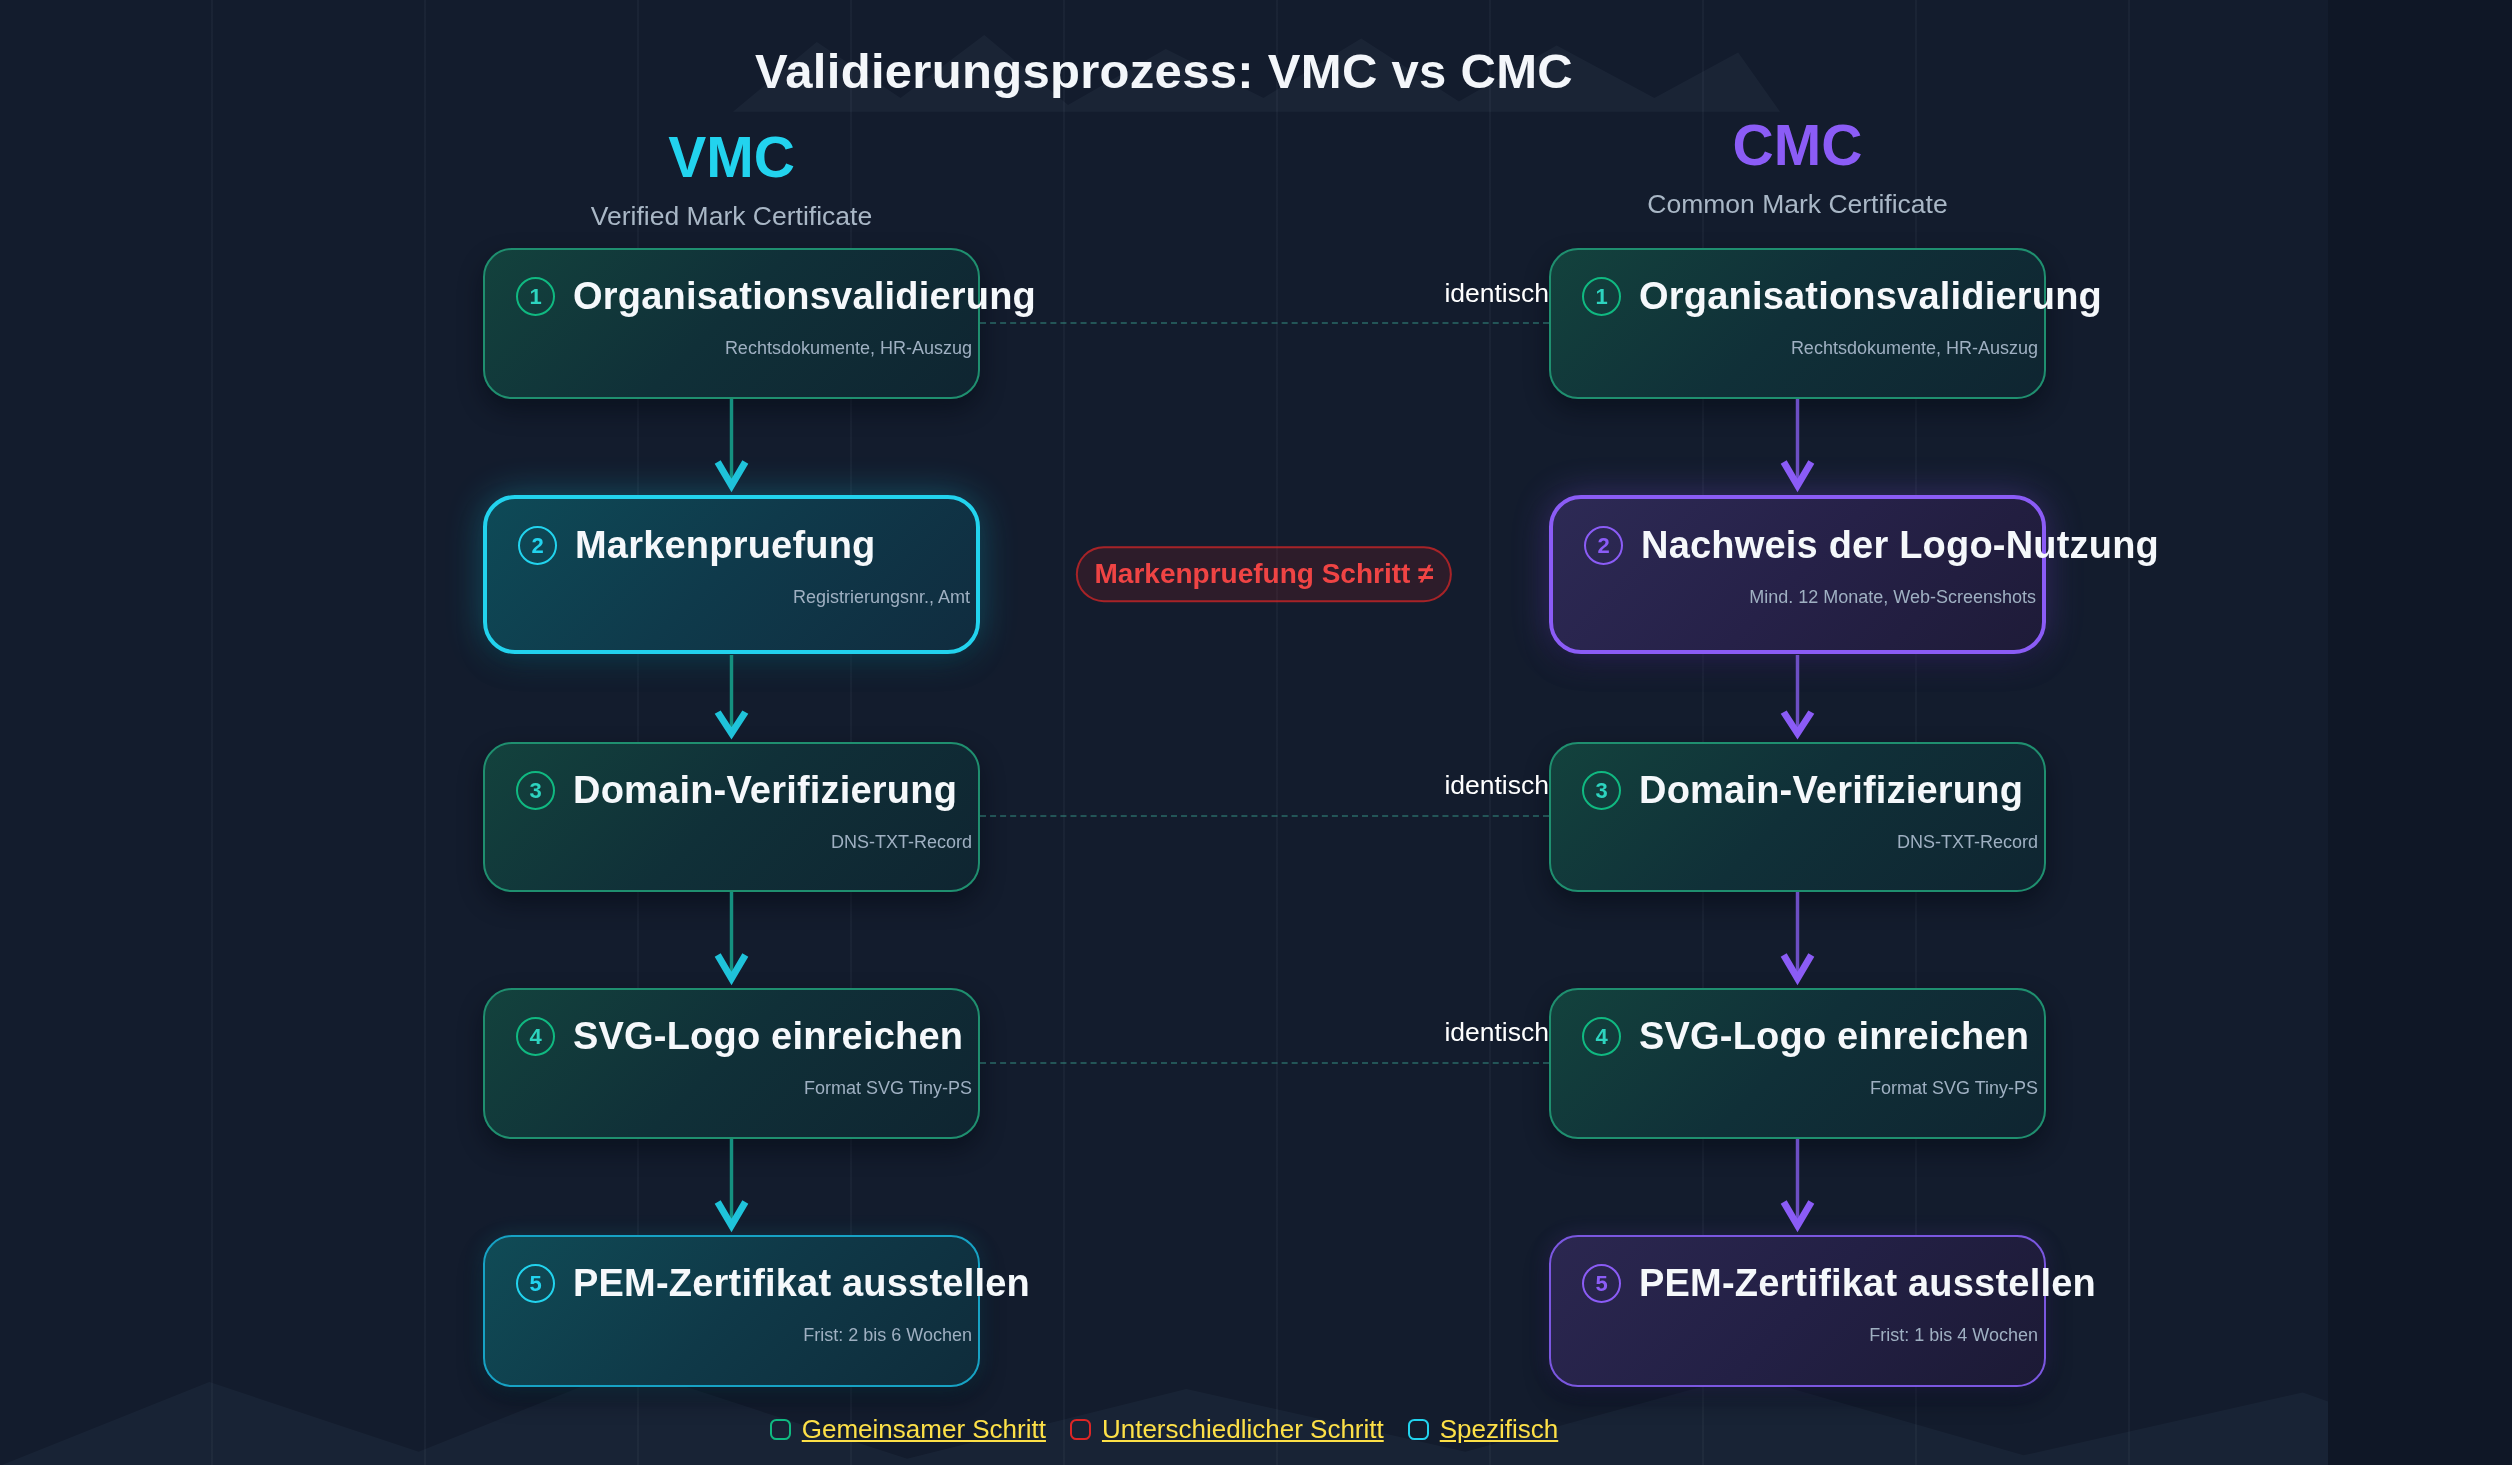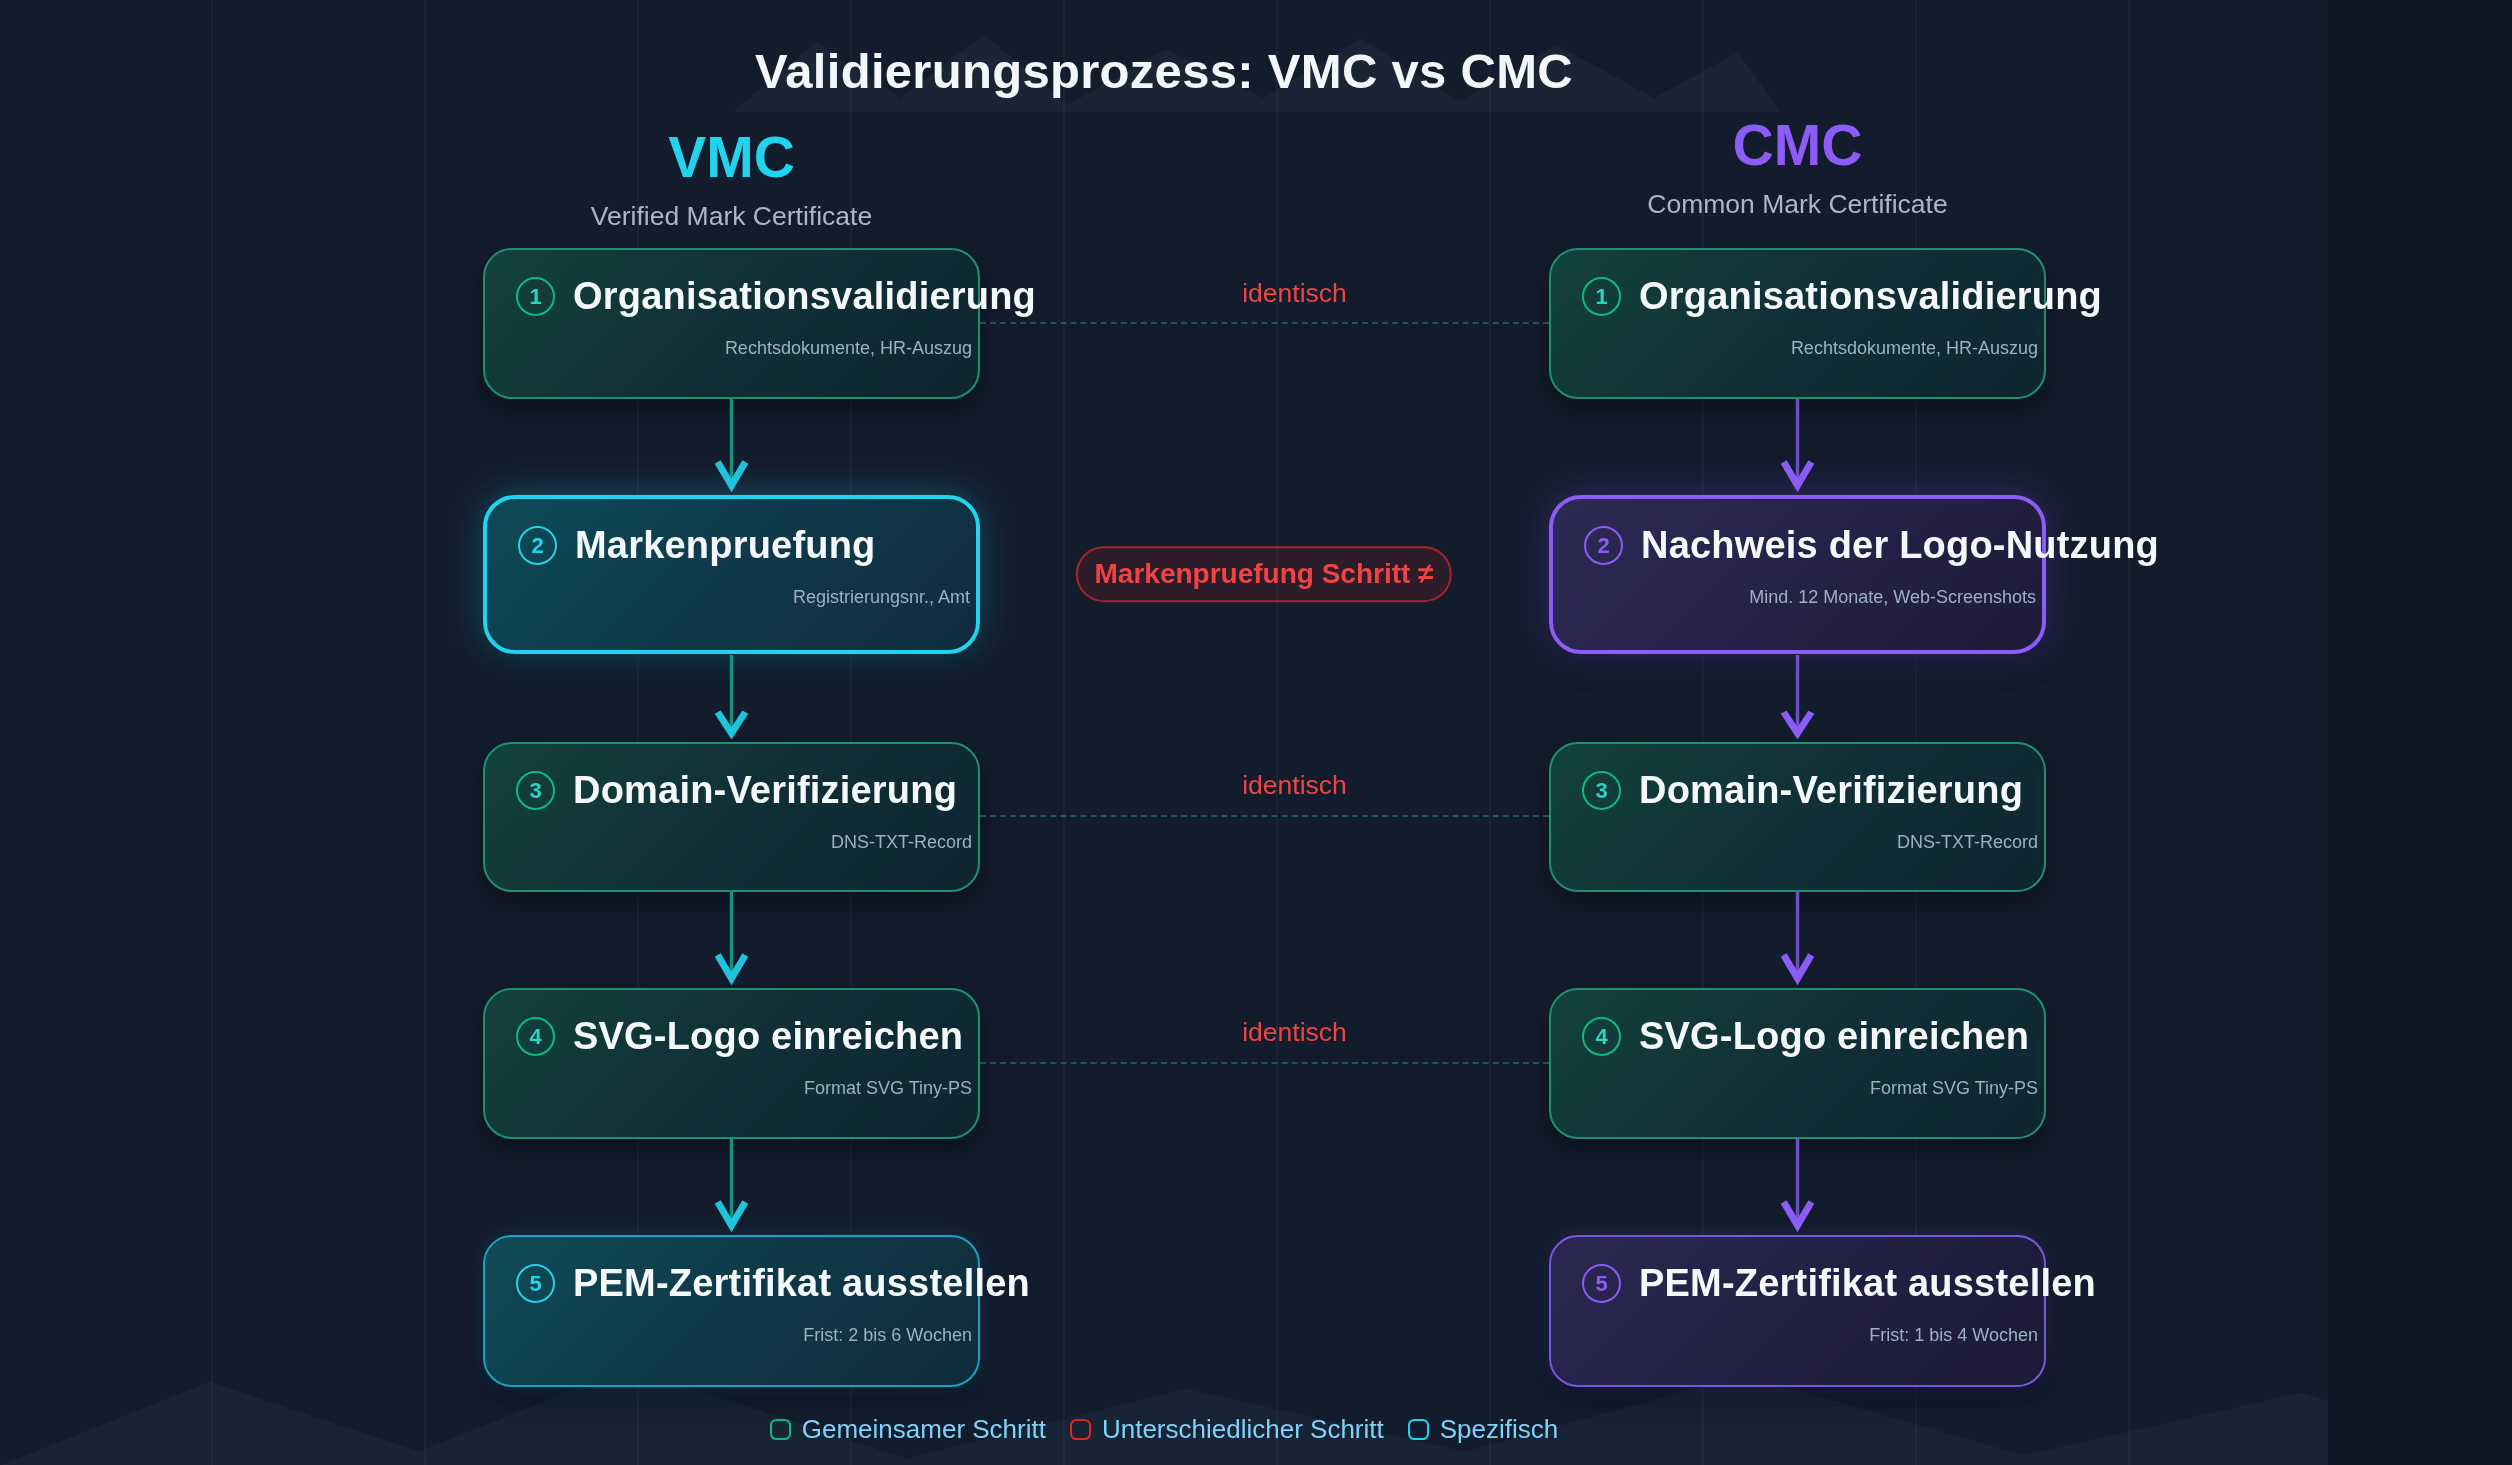--- a/index.html
+++ b/index.html
@@ -40,32 +40,32 @@
     font-size:22px;font-weight:700;}
   .badge.b-shared{border:2.8px solid #10b981;color:#2dd4bf;}
   .badge.b-cyan{border:2.8px solid #22d3ee;color:#22d3ee;}
   .badge.b-purple{border:2.8px solid #8b5cf6;color:#8b5cf6;}
   .box-title{font-size:38px;font-weight:700;color:#f5f8fb;letter-spacing:0.2px;white-space:nowrap;}
   .box-sub{position:absolute;top:88px;left:0;right:6px;text-align:right;
     font-size:18px;color:#9fb0c2;white-space:nowrap;}
   
   .dash-line{position:absolute;left:980px;width:569px;height:0;
     border-top:2.8px dashed rgba(64,180,158,0.38);}
-  .dash-label{position:absolute;left:1010px;width:569px;text-align:center;
-    font-size:26.5px;color:#ef4444;}
+  .dash-label{position:absolute;left:980px;width:569px;text-align:right;
+    font-size:26.5px;color:#ffffff;}
   .critical-pill{position:absolute;left:1264px;top:574px;transform:translate(-50%,-50%);
     border:2.1px solid rgba(220,38,38,0.70);background:rgba(185,28,28,0.16);
     border-radius:49px;padding:9.8px 16.7px;white-space:nowrap;
     font-size:28px;font-weight:700;color:#ef4444;}
   .arrow{position:absolute;width:47px;}
   .legend{position:absolute;top:1414px;left:0;right:0;display:flex;
     justify-content:center;align-items:center;gap:24px;}
   .legend-item{display:flex;align-items:center;gap:11px;}
   .legend-swatch{width:21px;height:21px;border-radius:6.3px;border:2.8px solid #888;box-sizing:border-box;}
-  .legend-label{font-size:26px;color:#7dd3fc;}
+  .legend-label{font-size:26px;color:#fde047;text-decoration:underline;}
 </style>
 </head>
 <body>
 
 <div class="canvas">
   <div class="gridlines"></div>
 
   <svg class="deco" style="left:733px;top:14px;" width="1047" height="98" viewBox="0 0 1500 140">
     <polygon points="0,140 120,40 240,120 360,30 480,130 620,50 760,120 900,35 1040,125 1180,45 1320,120 1440,55 1500,140" fill="#9fb6d0"></polygon>
   </svg>

